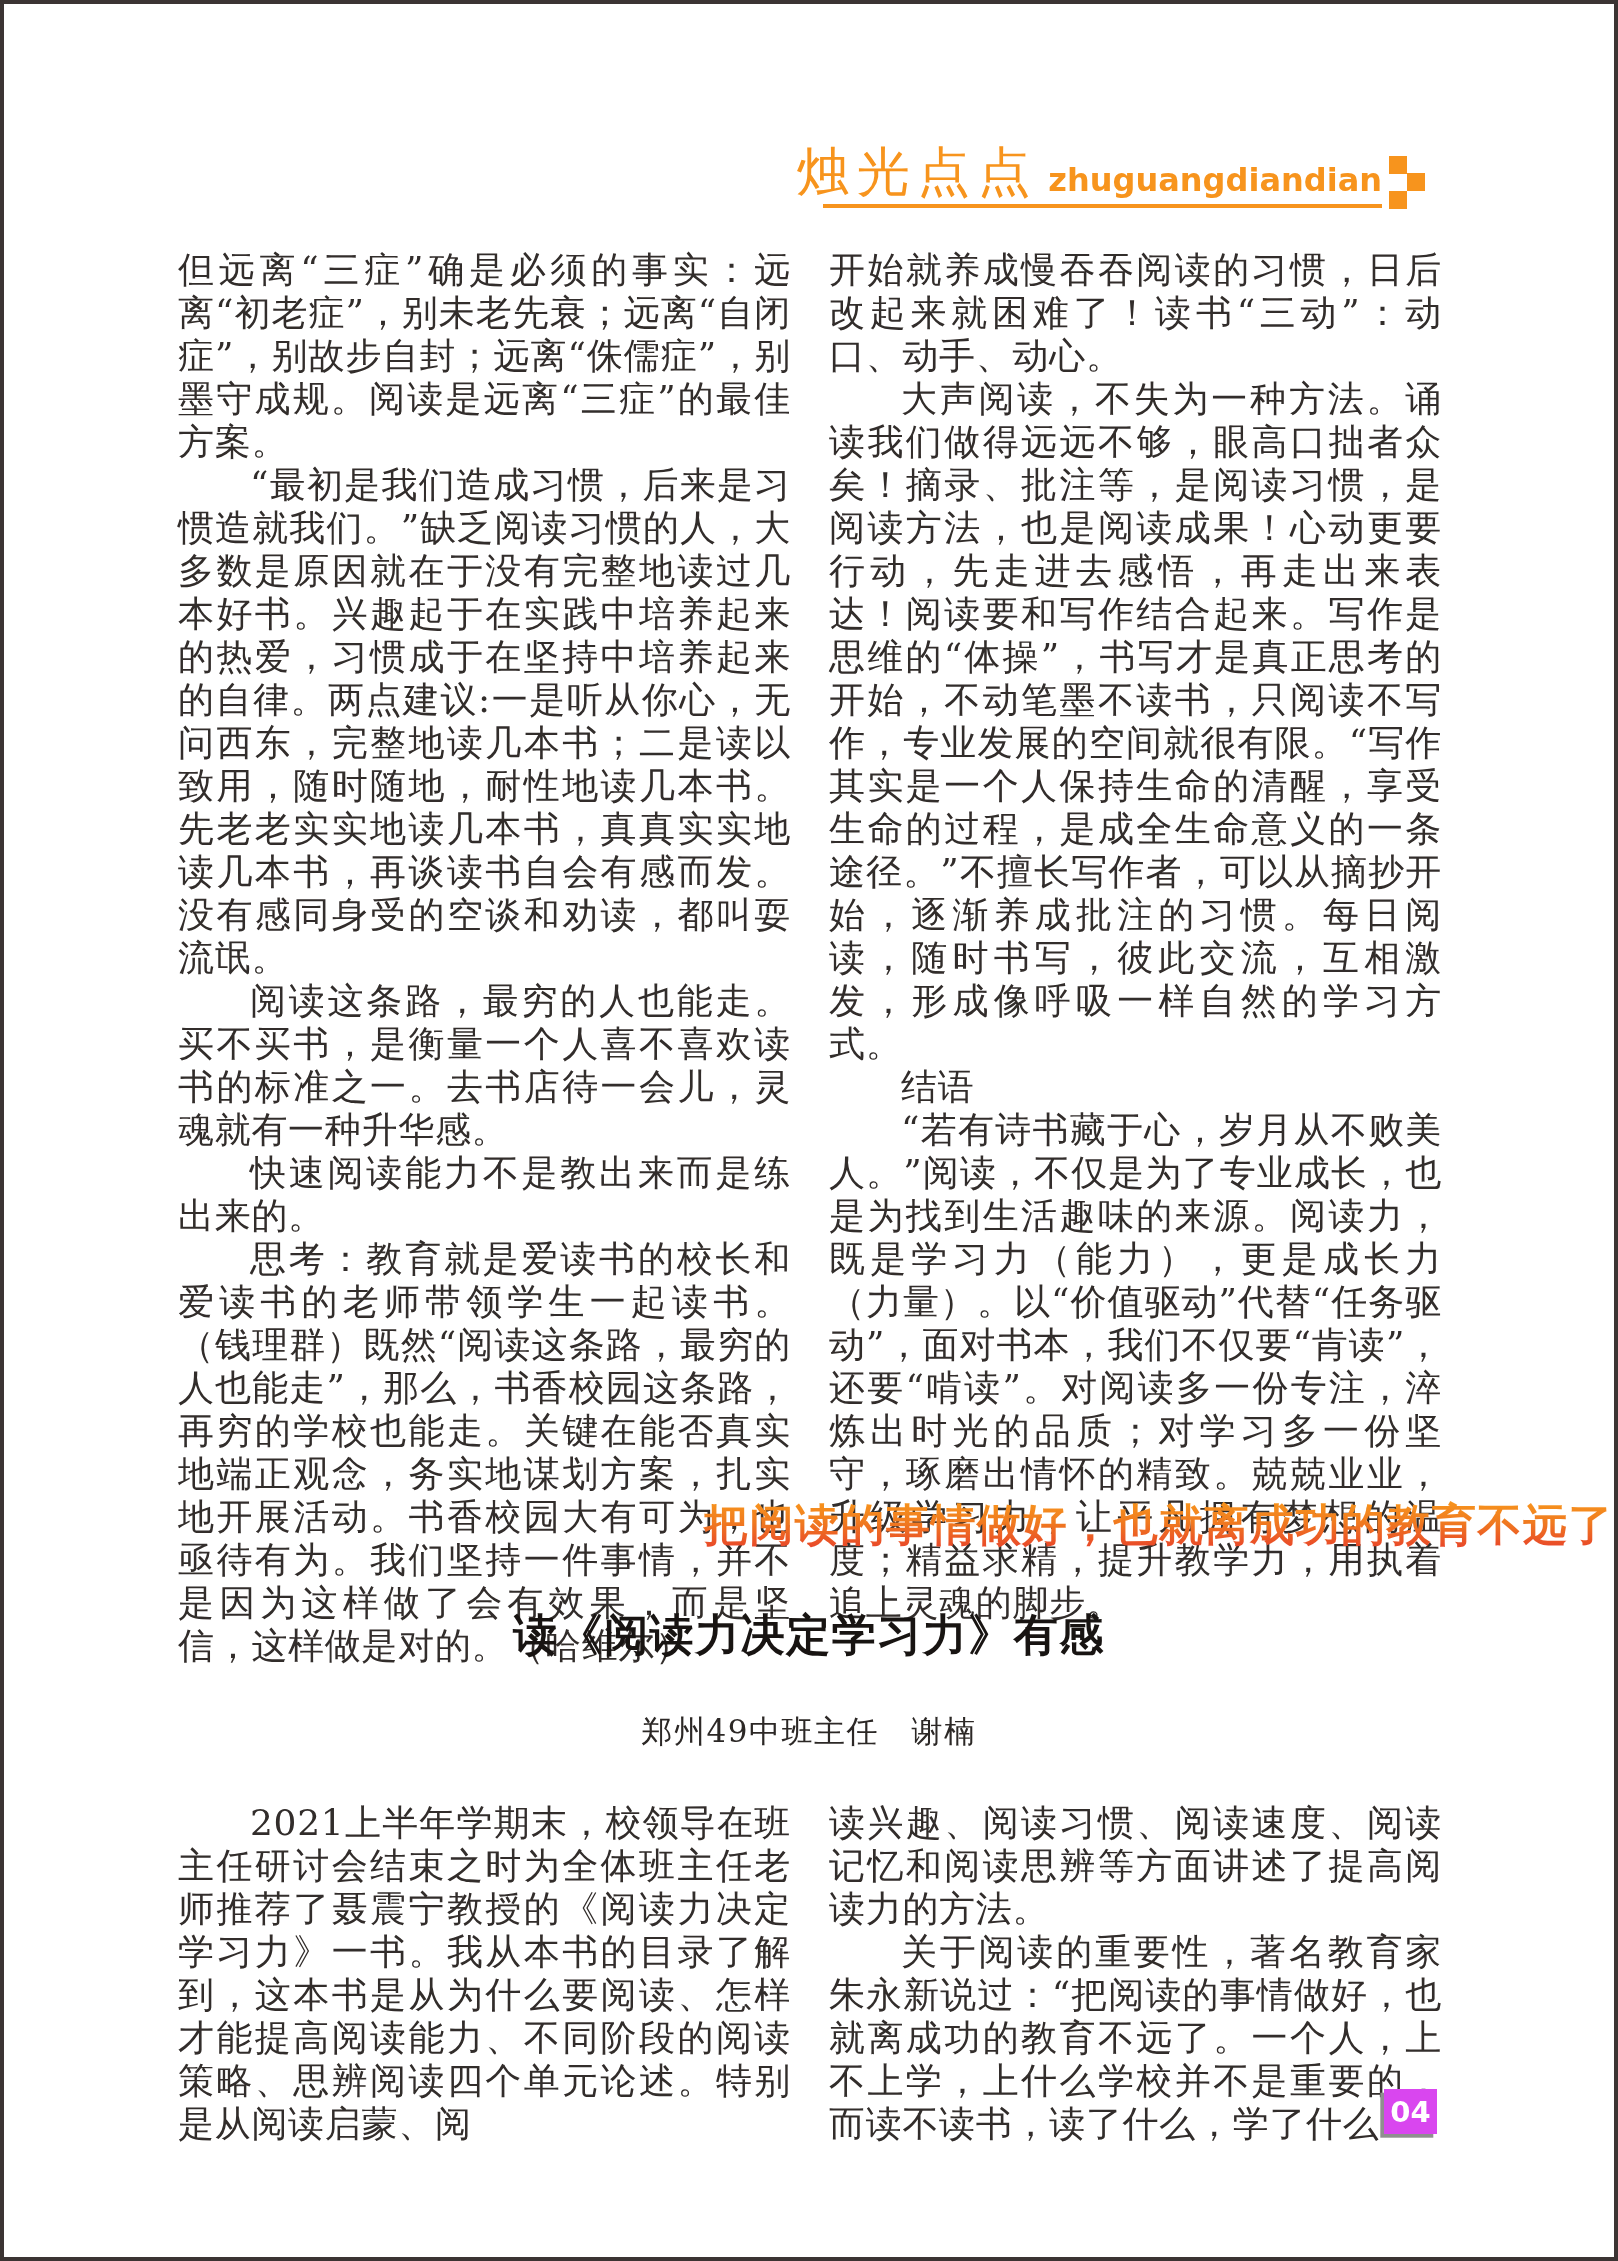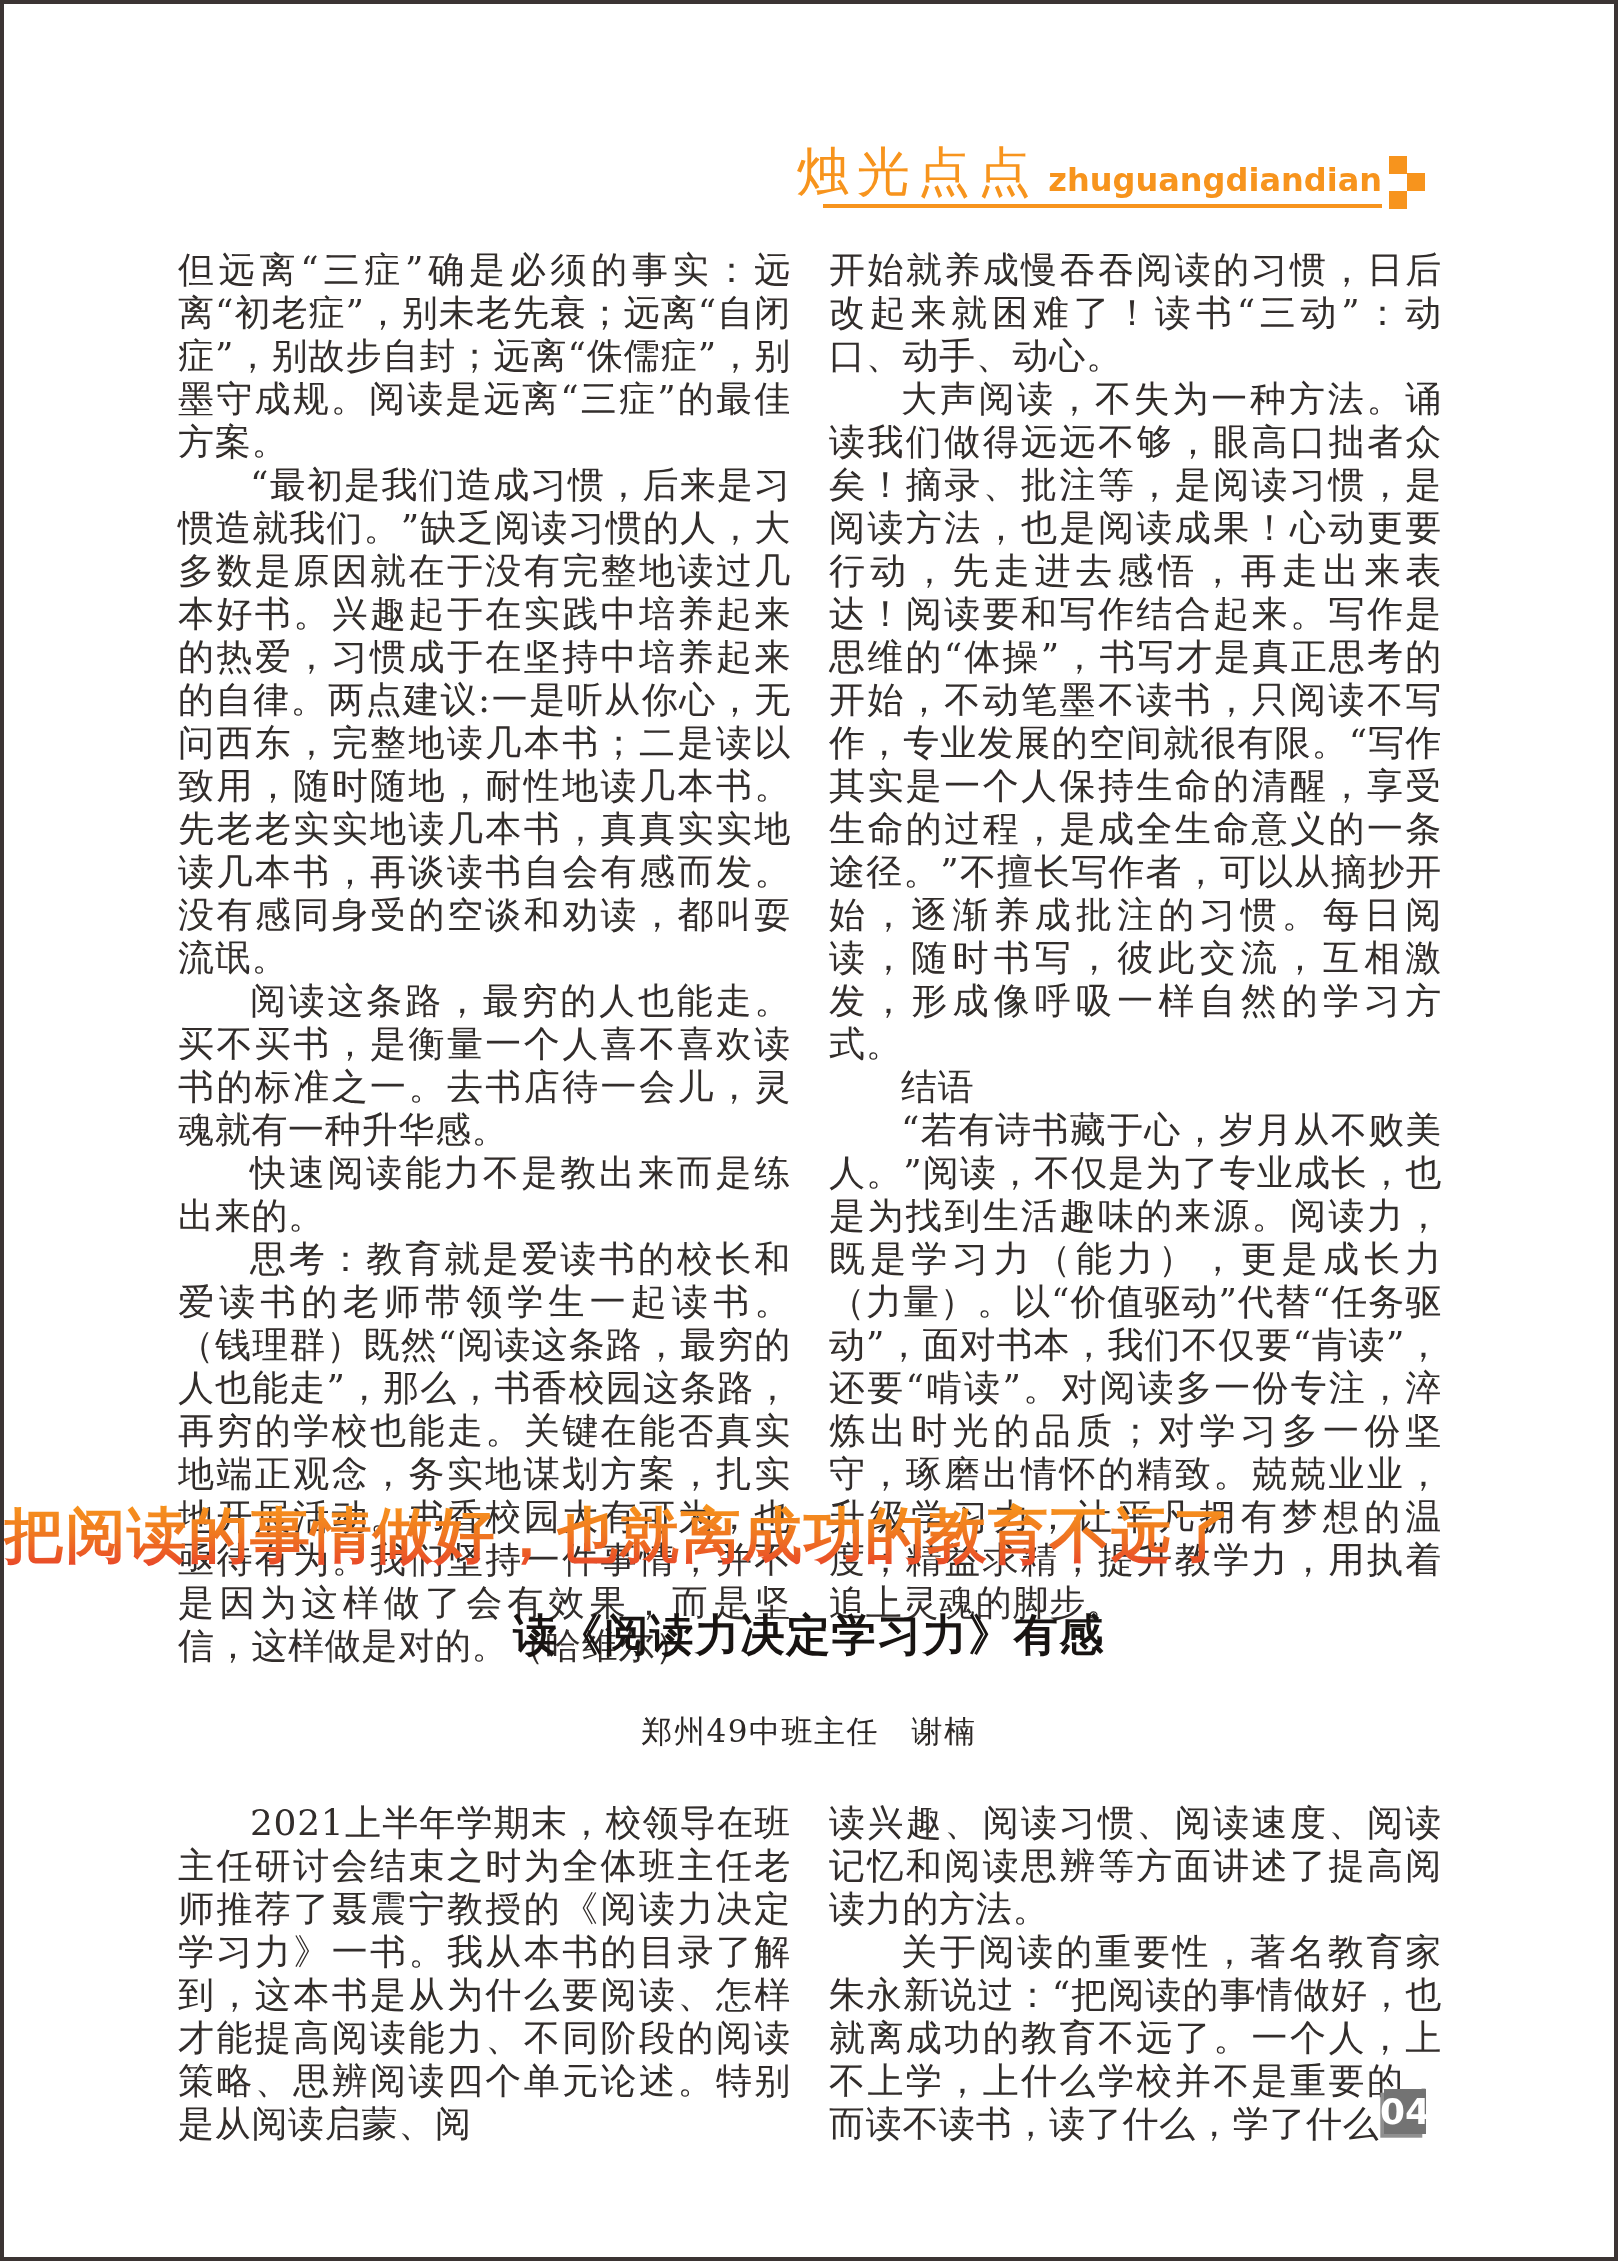--- a/index.html
+++ b/index.html
@@ -48,45 +48,45 @@
   .col p {
     margin:0; font-size:36px; line-height:43px;
     text-align:justify; text-indent:2em;
     color:#322d2b; letter-spacing:0.7px;
   }
   .col p.noindent { text-indent:0; }
 
   
   .article-title {
     position:absolute; left:0; right:0; top:1492px; margin:0;
-    text-align:left; font-size:60px; font-weight:bold; letter-spacing:1.5px;
+    text-align:right; font-size:44px; font-weight:bold; letter-spacing:1.5px;
     color:#EE6A1F; white-space:nowrap;
   }
   @supports (-webkit-background-clip: text) {
     .article-title {
       background:linear-gradient(180deg,#F7941D 10%,#F07A20 45%,#E8442A 90%);
       -webkit-background-clip:text; background-clip:text; color:transparent;
     }
   }
   .article-subtitle {
     position:absolute; left:0; right:0; top:1595px; margin:7px;
     text-align:center; font-size:44px; font-weight:bold; color:#181412;
     letter-spacing:1.5px;
   }
   .byline {
     position:absolute; left:0; right:0; top:1707px; margin:0;
     text-align:center; font-size:31px; color:#2c2826; letter-spacing:1.5px;
   }
 
   
   .page-number {
-    position:absolute; left:1380px; top:2085px; width:42px; height:45px;
-    background:#737373; box-shadow:-3.7px 3.7px 0 #8f8f8f;
+    position:absolute; left:1380px; top:2085px; width:53px; height:45px;
+    background:#d946ef; box-shadow:-3.7px 3.7px 0 #8f8f8f;
     color:#ffffff; font-family:"DejaVu Sans", sans-serif;
-    font-size:36px; font-weight:bold;
+    font-size:29px; font-weight:bold;
     display:flex; align-items:center; justify-content:center;
   }
 </style>
 </head>
 <body>
 
 <div class="page">
 
   <div class="masthead">
     <span class="mast-cn">烛光点点</span>

